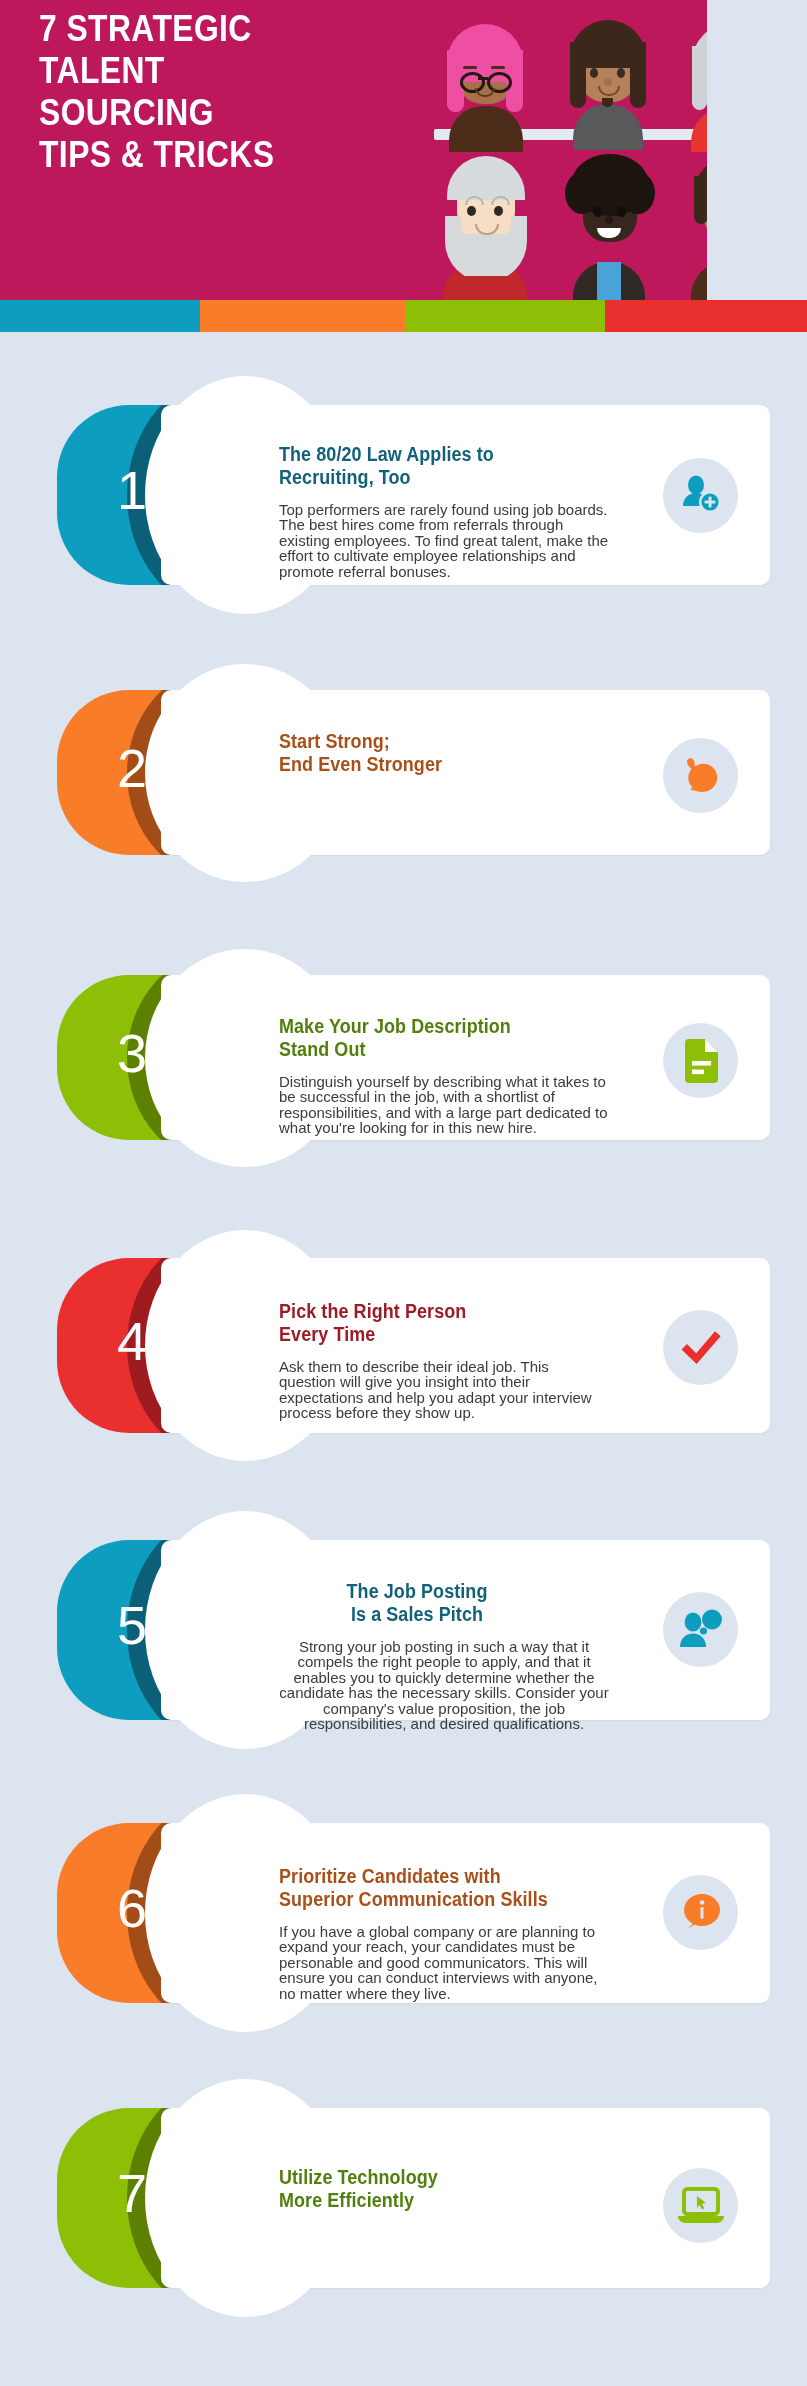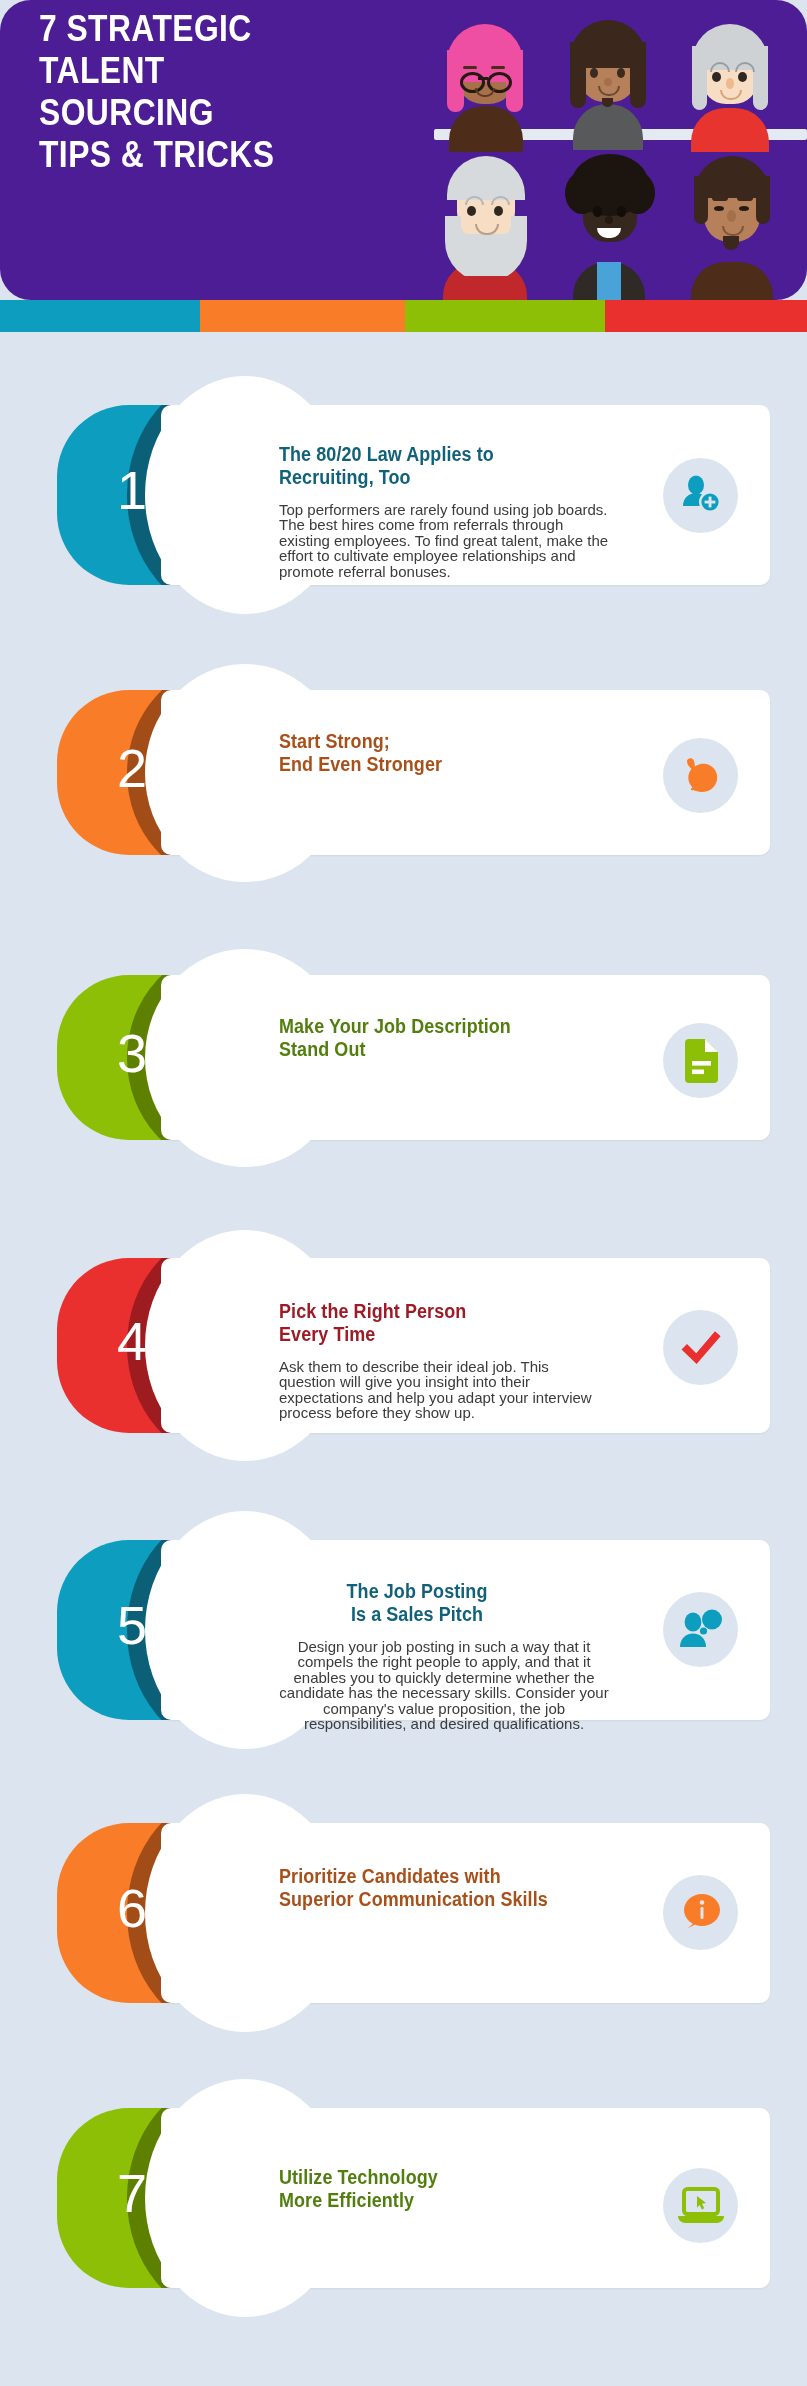--- a/index.html
+++ b/index.html
@@ -14,24 +14,23 @@
     width:807px;
     height:2386px;
     background:#dce5ef;
     overflow:hidden;
   }
 
   
   .header{
     position:absolute;
     left:0; top:0;
-    width:807px; height:300px;
-    background:#4c1d95;
+    width:707px; height:300px;
+    background:#be185d;
     overflow:hidden;
-    border-radius:31px;
   }
   .header-title{
     position:absolute;
     left:39px; top:8px;
     width:330px;
     color:#ffffff;
     font-family:"Liberation Sans Narrow","Liberation Sans",sans-serif;
     font-weight:bold;
     font-size:37px;
     line-height:42px;
@@ -316,20 +315,21 @@
           <div class="card-arc" style="top:-26px;height:218px;background:#5d8000;"></div>
         </div>
         <div class="card-white" style="height:165px;"></div>
         <div class="card-cut" style="top:-26px;height:218px;left:88px;width:200px;"></div>
         <div class="card-num" style="top:47px;">3</div>
         <div class="card-body" style="top:40px;">
           <div class="card-title" style="color:#517e0c;">
             <div>Make Your Job Description</div>
             <div>Stand Out</div>
           </div>
+          <p class="card-text">Distinguish yourself by describing what it takes to be successful in the job, with a shortlist of responsibilities, and with a large part dedicated to what you're looking for in this new hire.</p>
         </div>
         <div class="icon-wrap" style="top:48px;">
           <span>
             <svg width="40" height="46" viewBox="0 0 40 46">
               <path d="M4 5a4 4 0 0 1 4-4h16l13 13v27a4 4 0 0 1-4 4H8a4 4 0 0 1-4-4z" fill="#8cbf06"></path>
               <path d="M24 1l13 13H24z" fill="#ffffff"></path>
               <rect x="11" y="23" width="19" height="4.6" fill="#ffffff"></rect>
               <rect x="11" y="31.5" width="12" height="4.6" fill="#ffffff"></rect>
             </svg>
           </span>
@@ -362,21 +362,21 @@
           <div class="card-arc" style="top:-29px;height:238px;background:#0b6077;"></div>
         </div>
         <div class="card-white" style="height:180px;"></div>
         <div class="card-cut" style="top:-29px;height:238px;left:88px;width:200px;"></div>
         <div class="card-num" style="top:54px;">5</div>
         <div class="card-body" style="top:40px;text-align:center;">
           <div class="card-title" style="color:#12617a;">
             <div>The Job Posting</div>
             <div>Is a Sales Pitch</div>
           </div>
-          <p class="card-text">Design your job posting in such a way that it compels the right people to apply, and that it enables you to quickly determine whether the candidate has the necessary skills. Consider your company's value proposition, the job responsibilities, and desired qualifications.</p>
+          <p class="card-text">Strong your job posting in such a way that it compels the right people to apply, and that it enables you to quickly determine whether the candidate has the necessary skills. Consider your company's value proposition, the job responsibilities, and desired qualifications.</p>
         </div>
         <div class="icon-wrap" style="top:52px;">
           <span>
             <svg width="46" height="42" viewBox="0 0 46 42">
               <ellipse cx="15" cy="13" rx="8.4" ry="9.6" fill="#0c9dbf"></ellipse>
               <path d="M2 38c0-8.4 5.9-13.6 13-13.6S28 29.6 28 38z" fill="#0c9dbf"></path>
               <circle cx="34" cy="10.5" r="10" fill="#0c9dbf"></circle>
               <circle cx="25.5" cy="22" r="3.6" fill="#0c9dbf"></circle>
             </svg>
           </span>
@@ -387,20 +387,21 @@
           <div class="card-arc" style="top:-29px;height:238px;background:#a24d17;"></div>
         </div>
         <div class="card-white" style="height:180px;"></div>
         <div class="card-cut" style="top:-29px;height:238px;left:88px;width:200px;"></div>
         <div class="card-num" style="top:54px;">6</div>
         <div class="card-body" style="top:42px;">
           <div class="card-title" style="color:#a8501a;">
             <div>Prioritize Candidates with</div>
             <div>Superior Communication Skills</div>
           </div>
+          <p class="card-text">If you have a global company or are planning to expand your reach, your candidates must be personable and good communicators. This will ensure you can conduct interviews with anyone, no matter where they live.</p>
         </div>
         <div class="icon-wrap" style="top:52px;">
           <span>
             <svg width="44" height="42" viewBox="0 0 44 42">
               <ellipse cx="23" cy="18" rx="18" ry="16" fill="#f97c28"></ellipse>
               <path d="M16 28c-2 5-6 8-12 9 6-1 11-3.5 15-7z" fill="#f97c28"></path>
               <circle cx="23" cy="10.5" r="2.3" fill="#dce5ef"></circle>
               <rect x="21.5" y="15" width="3" height="12" rx="1.3" fill="#dce5ef"></rect>
             </svg>
           </span>

